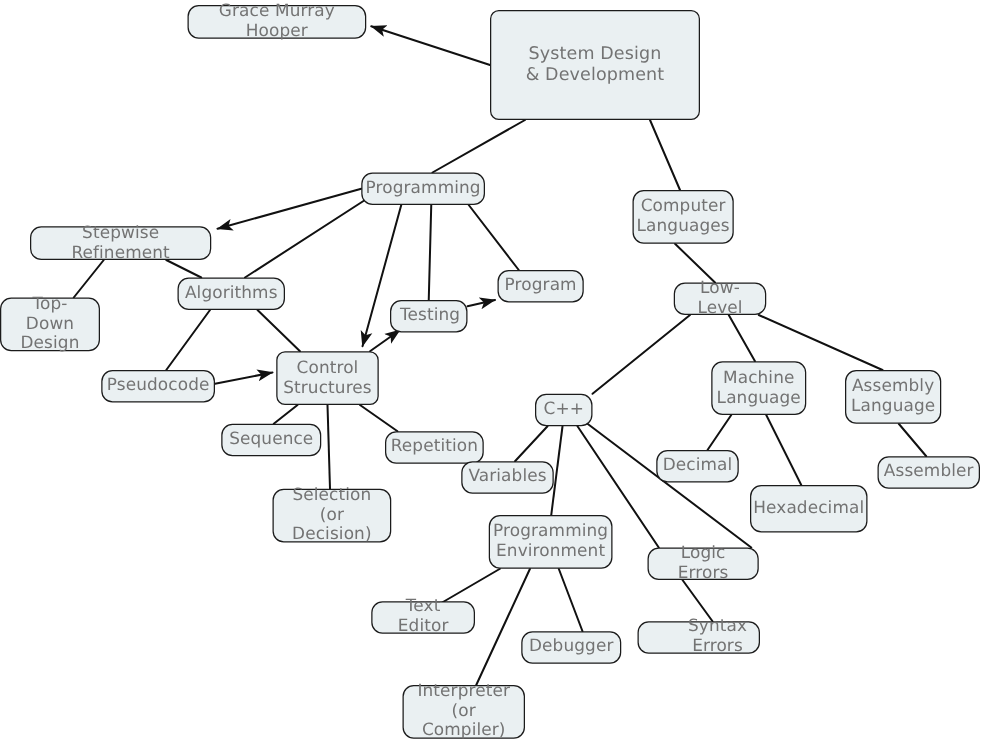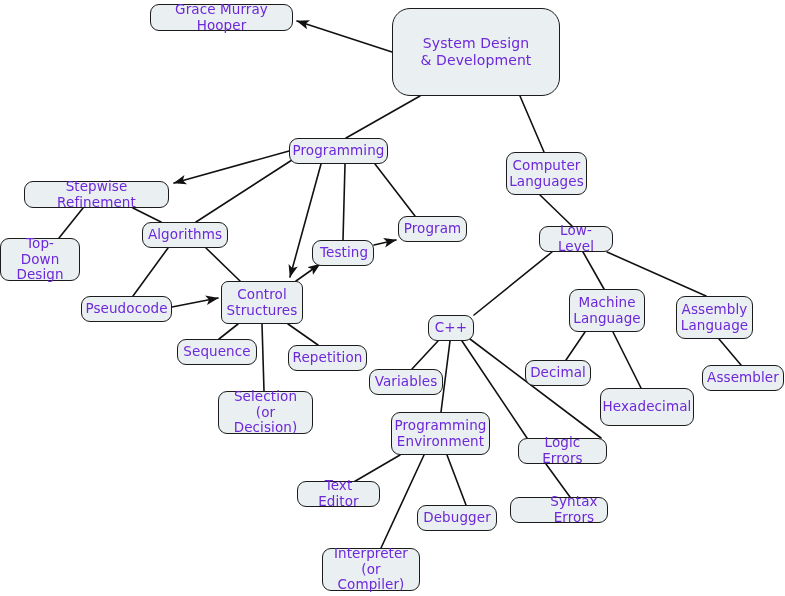--- a/index.html
+++ b/index.html
@@ -29,32 +29,32 @@
   .node {
     position: absolute;
     box-sizing: border-box;
     display: flex;
     align-items: center;
     justify-content: center;
     text-align: center;
     background: #eaf0f2;
     border: 1.3px solid #1b1b1b;
     border-radius: 9px;
-    color: #6d28d9;
+    color: #737373;
     font-family: "DejaVu Sans", sans-serif;
     font-size: 13.5px;
     line-height: 1.18;
     letter-spacing: 0.1px;
     white-space: pre-line;
     padding: 2px 6px;
     z-index: 5;
   }
   .node.root {
     font-size: 14px;
-    border-radius: 18px;
+    border-radius: 7px;
   }
 </style>
 </head>
 <body>
 
 <div id="canvas">
   <svg id="edge-layer" width="785" height="596" viewBox="0 0 785 596" xmlns="http://www.w3.org/2000/svg">
     <defs>
       <marker id="arrowhead" markerWidth="9" markerHeight="9" refX="7.6" refY="3.2" orient="auto" markerUnits="strokeWidth">
         <path d="M0,0.2 L8,3.2 L0,6.2 L1.9,3.2 Z" fill="#111111"></path>
@@ -112,21 +112,21 @@
       <div class="node" style="left: 539px; top: 226px; width: 74px; height: 26px;"><span>Low-Level</span></div>
       <div class="node" style="left: 221px; top: 281px; width: 82px; height: 43px; border-radius: 7px;"><span>Control
 Structures</span></div>
       <div class="node" style="left: 81px; top: 296px; width: 91px; height: 26px;"><span>Pseudocode</span></div>
       <div class="node" style="left: 569px; top: 289px; width: 76px; height: 43px;"><span>Machine
 Language</span></div>
       <div class="node" style="left: 676px; top: 296px; width: 77px; height: 43px;"><span>Assembly
 Language</span></div>
       <div class="node" style="left: 428px; top: 315px; width: 46px; height: 26px;"><span>C++</span></div>
       <div class="node" style="left: 177px; top: 339px; width: 80px; height: 26px;"><span>Sequence</span></div>
-      <div class="node" style="left: 288px; top: 345px; width: 79px; height: 26px;"><span>Repetition</span></div>
+      <div class="node" style="left: 308px; top: 345px; width: 79px; height: 26px;"><span>Repetition</span></div>
       <div class="node" style="left: 525px; top: 360px; width: 66px; height: 26px;"><span>Decimal</span></div>
       <div class="node" style="left: 369px; top: 369px; width: 74px; height: 26px;"><span>Variables</span></div>
       <div class="node" style="left: 702px; top: 365px; width: 82px; height: 26px;"><span>Assembler</span></div>
       <div class="node" style="left: 600px; top: 388px; width: 94px; height: 38px;"><span>Hexadecimal</span></div>
       <div class="node" style="left: 218px; top: 391px; width: 95px; height: 43px;"><span>Selection
 (or Decision)</span></div>
       <div class="node" style="left: 391px; top: 412px; width: 99px; height: 43px;"><span>Programming
 Environment</span></div>
       <div class="node" style="left: 518px; top: 438px; width: 89px; height: 26px;"><span>Logic Errors</span></div>
       <div class="node" style="left: 297px; top: 481px; width: 83px; height: 26px;"><span>Text Editor</span></div>

